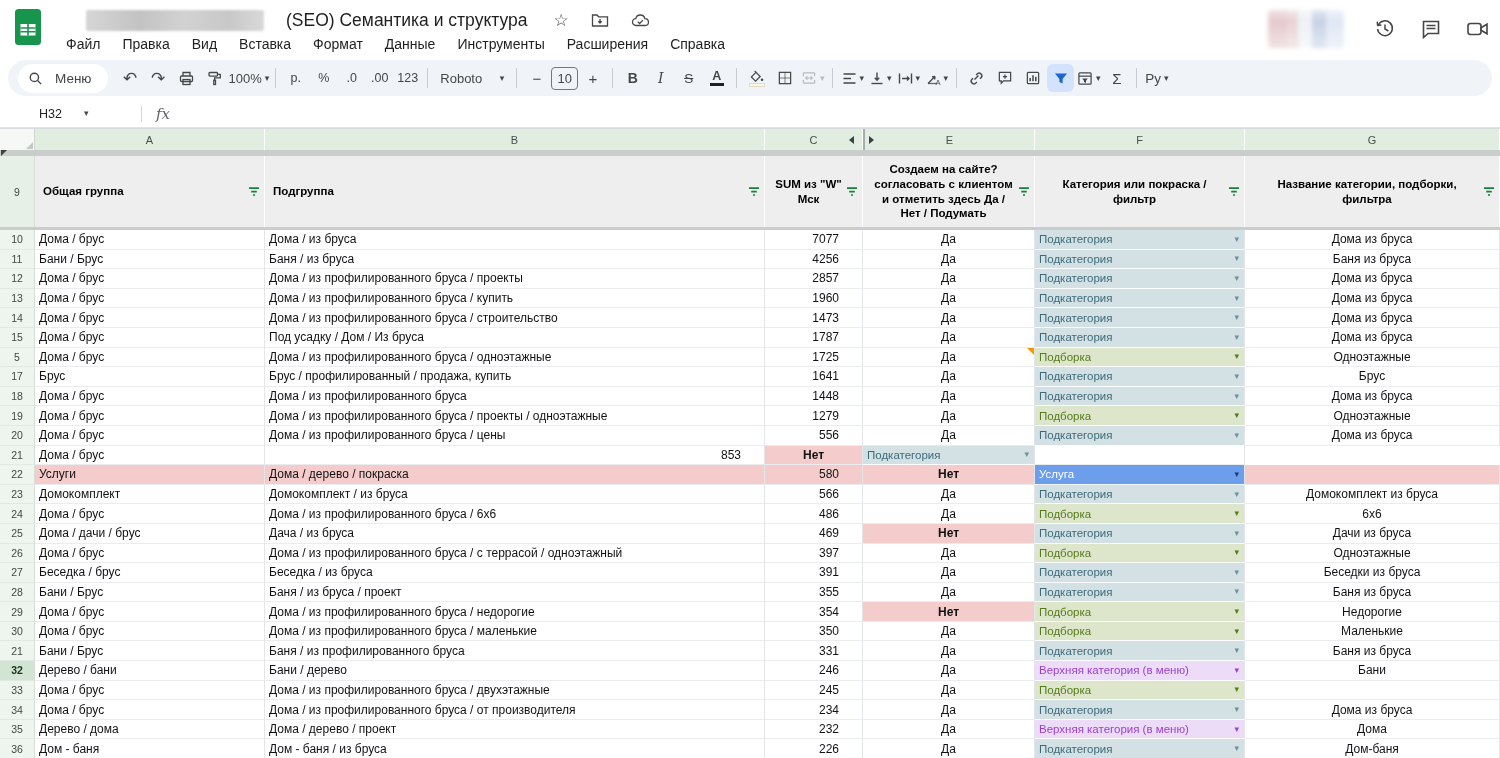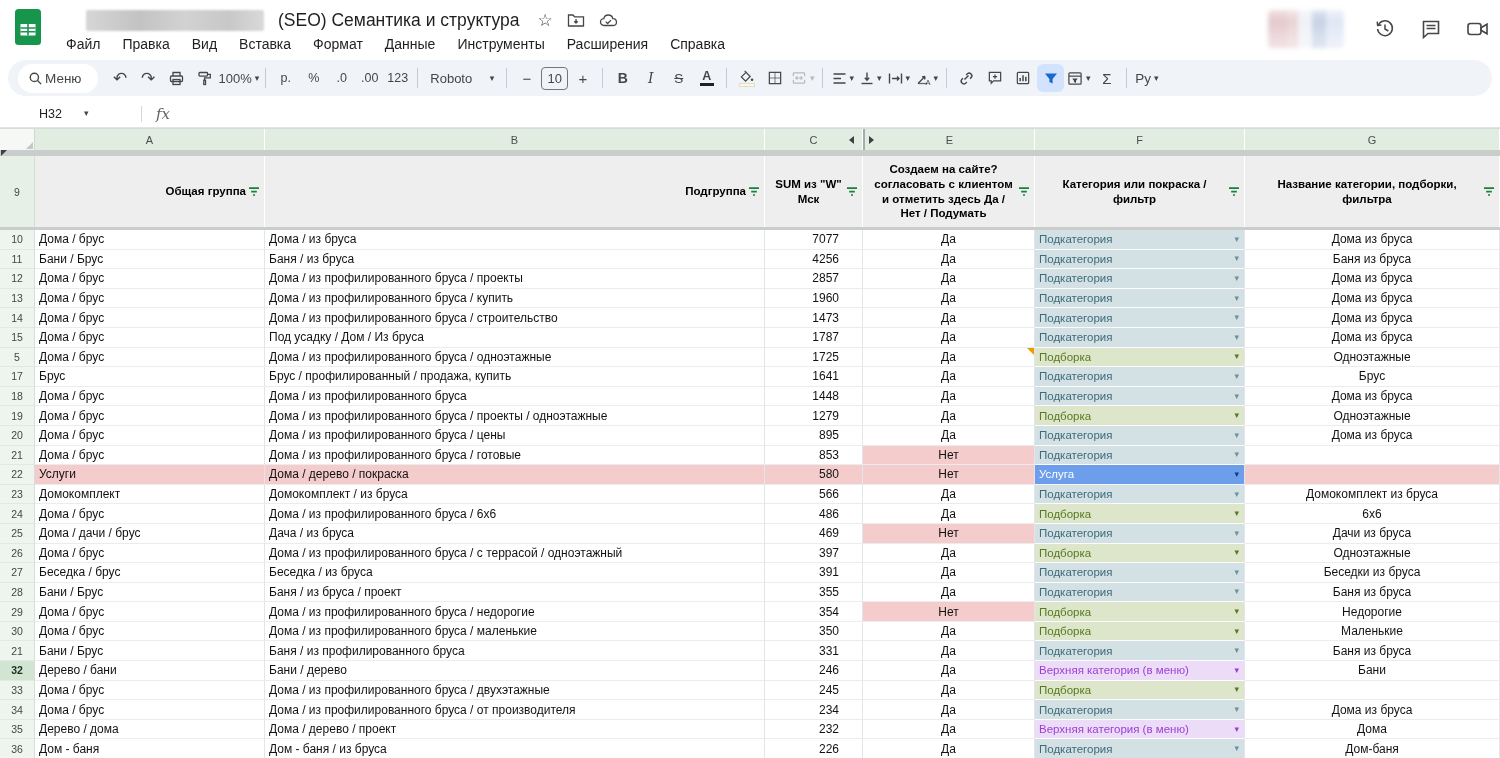--- a/index.html
+++ b/index.html
@@ -1,38 +1,38 @@
 <!DOCTYPE html>
 <html><head>
 <meta charset="utf-8">
 <style>
   html,body{margin:0;padding:0;background:#fff;}
   body{width:1500px;height:758px;overflow:hidden;font-family:"Liberation Sans",sans-serif;-webkit-font-smoothing:antialiased;}
   .topbar{height:56px;position:relative;background:#fff;}
   .logo{position:absolute;left:14px;top:8px;}
   .title-area{margin-left:58px;padding-top:8px;}
-  .title-row{display:flex;align-items:center;gap:14px;padding-left:28px;height:24px;}
+  .title-row{display:flex;align-items:center;gap:22px;padding-left:28px;height:24px;}
   .redact-title{width:178px;height:21px;border-radius:2px;background:linear-gradient(90deg,#d6d6d6,#c3c3c3 30%,#d2d2d2 55%,#c8c8c8 80%,#d9d9d9);filter:blur(1.2px);}
   .doc-title{font-size:17.5px;color:#1f1f1f;white-space:nowrap;}
   .tico{color:#444746;display:inline-flex;align-items:center;}
   .star{font-size:17px;margin-left:4px;}
   .menubar{display:flex;gap:6px;margin-top:3px;}
   .menu-item{font-size:14px;color:#1f1f1f;padding:1px 8px;border-radius:4px;cursor:default;}
   .top-right{position:absolute;right:10px;top:10px;display:flex;align-items:center;gap:24px;}
   .avatar-blur{width:76px;height:38px;border-radius:4px;margin-right:6px;background:
     linear-gradient(180deg,rgba(255,255,255,.45),rgba(255,255,255,0) 30%,rgba(255,255,255,.4) 85%),
     repeating-linear-gradient(90deg,#e5c9cd 0 19px,#e9d3d4 19px 30px,#eef1f7 30px 44px,#c7d2e6 44px 58px,#dfe7f5 58px 76px);
     filter:blur(2px);}
   
   .toolbar-wrap{height:44px;padding:4px 8px 4px 8px;box-sizing:border-box;background:#fff;}
   .toolbar{height:36px;background:#f0f4f9;border-radius:20px;display:flex;align-items:center;padding:0 10px;gap:1px;}
   .tb{height:28px;min-width:27px;display:flex;align-items:center;justify-content:center;color:#444746;font-size:13px;gap:3px;border-radius:6px;box-sizing:border-box;}
   .tb svg{display:block;}
   .tdiv{width:1px;height:20px;background:#c7cbd1;margin:0 5px;}
-  .search-pill{background:#fff;border-radius:16px;height:29px;display:flex;align-items:center;gap:2px;padding:0 16px 0 10px;margin-right:8px;color:#444746;font-size:13.5px;}
+  .search-pill{background:#fff;border-radius:16px;height:29px;display:flex;align-items:center;gap:12px;padding:0 16px 0 10px;margin-right:8px;color:#444746;font-size:13.5px;}
   .caret{font-size:9px;color:#444746;line-height:1;}
   .fsz-box{width:25px;height:21px;border:1px solid #747775;border-radius:4px;display:flex;align-items:center;justify-content:center;font-size:13px;color:#444746;}
   .bold-b{font-weight:700;font-size:14px;}
   .ital-i{font-style:italic;font-family:"DejaVu Serif",serif;font-size:14px;}
   .strike-s{text-decoration:line-through;font-size:13.5px;}
   .txtcol{display:flex;flex-direction:column;align-items:center;line-height:1;}
   .txtcol .a{font-size:12.5px;font-weight:600;}
   .txtcol .bar{width:14px;height:3px;background:#202124;margin-top:1px;}
   .txtcol .bar.fillbar{background:#fdf7e3;border:1px solid #e4ddc6;height:2px;}
   .disabled{color:#b7bbc0;}
@@ -51,28 +51,28 @@
   .lcell.eb{border-left:2px solid #a6abae;}
   .corner{background:#f6f8f6;border-right:1px solid #d0d6d0;position:relative;}
   .corner i{position:absolute;right:1px;bottom:1px;width:0;height:0;border-bottom:7px solid #c2c8c3;border-left:7px solid transparent;}
   .arrL{position:absolute;right:8px;top:7px;width:0;height:0;border-top:4px solid transparent;border-bottom:4px solid transparent;border-right:5px solid #3c4043;}
   .arrR{position:absolute;left:4px;top:7px;width:0;height:0;border-top:4px solid transparent;border-bottom:4px solid transparent;border-left:5px solid #3c4043;}
   .band{height:6px;background:#c9cdcb;position:relative;}
   .band.thin{height:3px;}
   .hidmark{position:absolute;left:1px;top:0;width:0;height:0;border-top:6px solid #3c4043;border-right:6px solid transparent;}
   .h9row{height:71px;}
   .gut9{background:#e7f0e7;border-right:1px solid #d7ddd7;display:flex;align-items:center;justify-content:center;font-size:10.5px;color:#404944;box-sizing:border-box;}
-  .h9cell{background:#eee;border-right:1px solid #fff;position:relative;display:flex;align-items:center;justify-content:flex-end;text-align:center;font-weight:700;font-size:11.5px;line-height:1.3;padding:2px 18px 2px 8px;box-sizing:border-box;color:#000;}
+  .h9cell{background:#eee;border-right:1px solid #fff;position:relative;display:flex;align-items:center;justify-content:flex-start;text-align:center;font-weight:700;font-size:11.5px;line-height:1.3;padding:2px 18px 2px 8px;box-sizing:border-box;color:#000;}
   .h9cell .ftr{position:absolute;right:4px;top:50%;margin-top:-5px;}
   .srow{height:19.6px;}
   .cell{border-right:1px solid #e2e5e9;border-bottom:1px solid #eaecef;display:flex;align-items:center;overflow:hidden;white-space:nowrap;font-size:12px;color:#121212;background:#fff;box-sizing:border-box;position:relative;}
   .left{justify-content:flex-start;padding-left:4px;}
   .num{justify-content:flex-end;padding-right:23px;}
   .mid{justify-content:center;}
-  .no{font-weight:400;}
+  .no{font-weight:700;}
   .pink{background:#f4cccc;}
   .gut{background:#eef4ee;border-right:1px solid #d7ddd7;border-bottom:1px solid #e2e8e2;display:flex;align-items:center;justify-content:center;font-size:10.5px;color:#404944;box-sizing:border-box;}
   .gut.sel{background:#d2e5d2;color:#17331f;font-weight:700;}
   .cf{display:flex;align-items:center;justify-content:space-between;border-bottom:1px solid rgba(255,255,255,.9);border-right:1px solid #e2e5e9;box-sizing:border-box;font-size:11.5px;padding:0 5px 0 4px;overflow:hidden;white-space:nowrap;}
   .chipar{font-size:9px;line-height:1;}
   .note{position:absolute;right:0;top:0;width:0;height:0;border-top:7px solid #f29900;border-left:7px solid transparent;}
 </style>
 </head>
 <body>
 
@@ -483,32 +483,31 @@
         <div class="cf" style="background: rgb(221, 230, 202);">
           <span class="chiptx" style="color: rgb(86, 122, 29);">Подборка</span>
           <span class="chipar" style="color: rgb(86, 122, 29);">▾</span>
         </div>
         <div class="cell mid">Одноэтажные</div>
       </div>
       <div class="grid7 srow">
         <div class="gut">20</div>
         <div class="cell left">Дома / брус</div>
         <div class="cell left">Дома / из профилированного бруса / цены</div>
-        <div class="cell num">895</div>
+        <div class="cell num">556</div>
         <div class="cell mid">Да</div>
         <div class="cf" style="background: rgb(211, 224, 228);">
           <span class="chiptx" style="color: rgb(61, 107, 122);">Подкатегория</span>
           <span class="chipar" style="color: rgb(109, 146, 158);">▾</span>
         </div>
         <div class="cell mid">Дома из бруса</div>
       </div>
       <div class="grid7 srow">
         <div class="gut">21</div>
         <div class="cell left">Дома / брус</div>
-        <div class="cell left">Дома / из профилированного бруса / готовые</div>
         <div class="cell num">853</div>
         <div class="cell mid no pink">Нет</div>
         <div class="cf" style="background: rgb(211, 224, 228);">
           <span class="chiptx" style="color: rgb(61, 107, 122);">Подкатегория</span>
           <span class="chipar" style="color: rgb(109, 146, 158);">▾</span>
         </div>
         <div class="cell mid"></div>
       </div>
       <div class="grid7 srow">
         <div class="gut">22</div>

